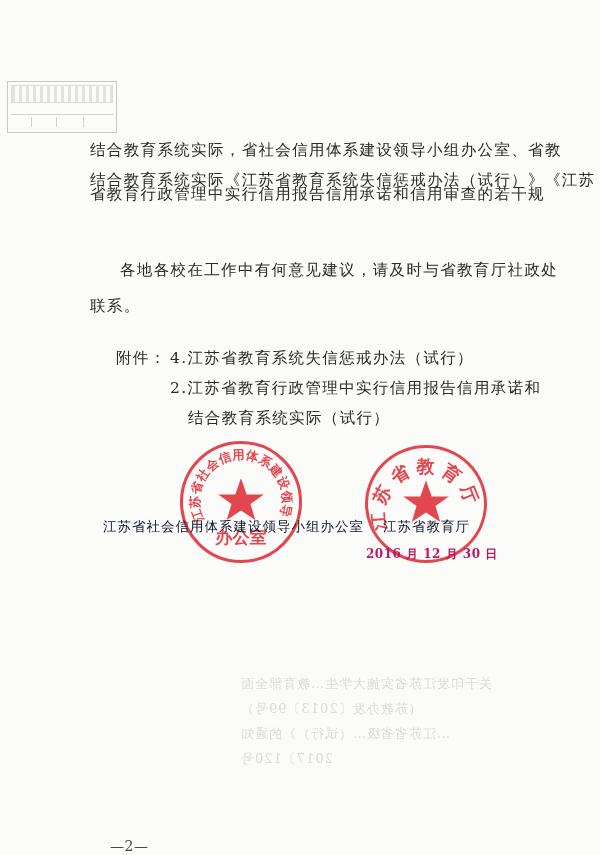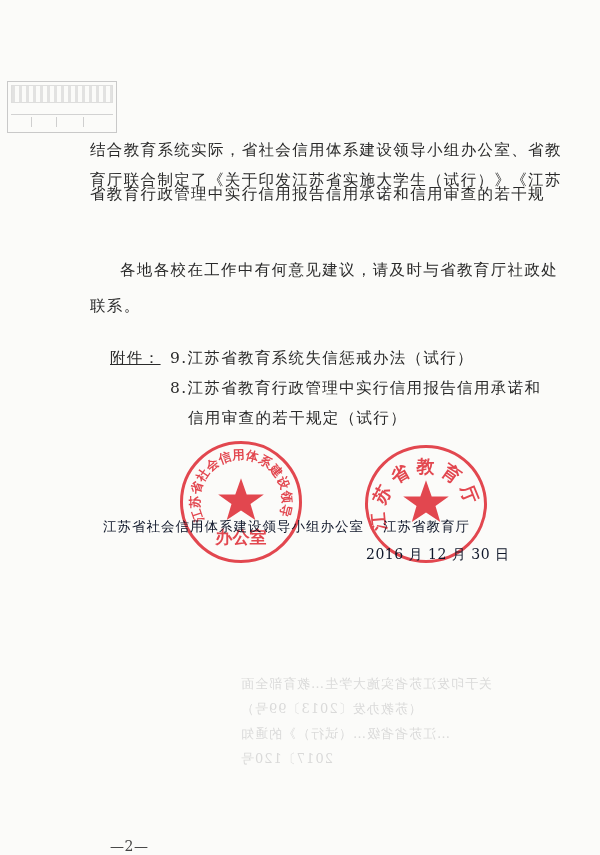--- a/index.html
+++ b/index.html
@@ -25,25 +25,25 @@
       border-top: 1px solid #d2d2d2;
     }
     .corner-stamp .row2 i {
       position: absolute; top: 2px; width: 1px; height: 10px; background: #cfcfcf;
     }
     .line {
       position: absolute; left: 90px; font-size: 15.5px; letter-spacing: 1.35px;
       white-space: nowrap; line-height: 20px;
     }
     .indent { left: 120px; text-align: right; }
-    .att-label { left: 110px; text-decoration: underline; }
+    .att-label { left: 116px; }
     .att-item { left: 170px; }
     .att-cont { left: 188px; }
     .signer { position: absolute; font-size: 13.5px; letter-spacing: 1px; white-space: nowrap; color: #0f172a; }
-    .date { position: absolute; font-size: 14px; letter-spacing: 0.5px; white-space: nowrap; color: #0f172a; }
+    .date { position: absolute; font-size: 12px; letter-spacing: 0.5px; white-space: nowrap; color: #be185d; font-weight: bold; }
     .seal { position: absolute; border-radius: 50%; border: 3px solid #e0343d; box-sizing: border-box; opacity: .9; }
     .seal svg { position: absolute; left: 0; top: 0; width: 100%; height: 100%; overflow: visible; }
     .ghost {
       position: absolute; font-size: 13px; color: #cfcfcf; white-space: nowrap;
       transform: scaleX(-1); letter-spacing: 1px; opacity: .75;
     }
     .page-number {
       position: absolute; left: 110px; top: 790px; font-size: 14px; color: #444;
       letter-spacing: 0.5px;
     }
@@ -56,30 +56,30 @@
   <div class="corner-stamp">
     <div class="row1"></div>
     <div class="row2">
       <i style="left:20px"></i>
         <i style="left:45px"></i>
         <i style="left:72px"></i>
     </div>
   </div>
 
   <div class="line" style="top:92px">结合教育系统实际，省社会信用体系建设领导小组办公室、省教</div>
-  <div class="line" style="top:122px">育厅联合制定了《关于印发江苏省实施大学生（试行）》《江苏</div>
+  <div class="line" style="top:122px">结合教育系统实际《江苏省教育系统失信惩戒办法（试行）》《江苏</div>
   <div class="line" style="top:136px">省教育行政管理中实行信用报告信用承诺和信用审查的若干规</div>
 
   <div class="line indent" style="top:212px">各地各校在工作中有何意见建议，请及时与省教育厅社政处</div>
   <div class="line" style="top:248px">联系。</div>
 
   <div class="line att-label" style="top:300px">附件：</div>
-  <div class="line att-item" style="top:300px">9.江苏省教育系统失信惩戒办法（试行）</div>
-  <div class="line att-item" style="top:330px">8.江苏省教育行政管理中实行信用报告信用承诺和</div>
-  <div class="line att-cont" style="top:360px">信用审查的若干规定（试行）</div>
+  <div class="line att-item" style="top:300px">4.江苏省教育系统失信惩戒办法（试行）</div>
+  <div class="line att-item" style="top:330px">2.江苏省教育行政管理中实行信用报告信用承诺和</div>
+  <div class="line att-cont" style="top:360px">结合教育系统实际（试行）</div>
 
   <div class="seal" style="left:180px; top:393px; width:122px; height:122px;">
     <svg viewBox="0 0 122 122">
       <defs>
           <path id="arcL" d="M22,80 A44,44 0 1,1 100,80"></path>
         </defs>
       <text font-size="13" fill="#e0343d" font-weight="bold" letter-spacing="0.5"><textPath href="#arcL">江苏省社会信用体系建设领导小组</textPath></text>
       <polygon points="61,36 67,53 85,53 71,63 76,80 61,70 46,80 51,63 37,53 55,53" fill="#e0343d"></polygon>
       <text x="61" y="104" text-anchor="middle" font-size="18" fill="#e0343d" font-weight="bold">办公室</text>
     </svg>

